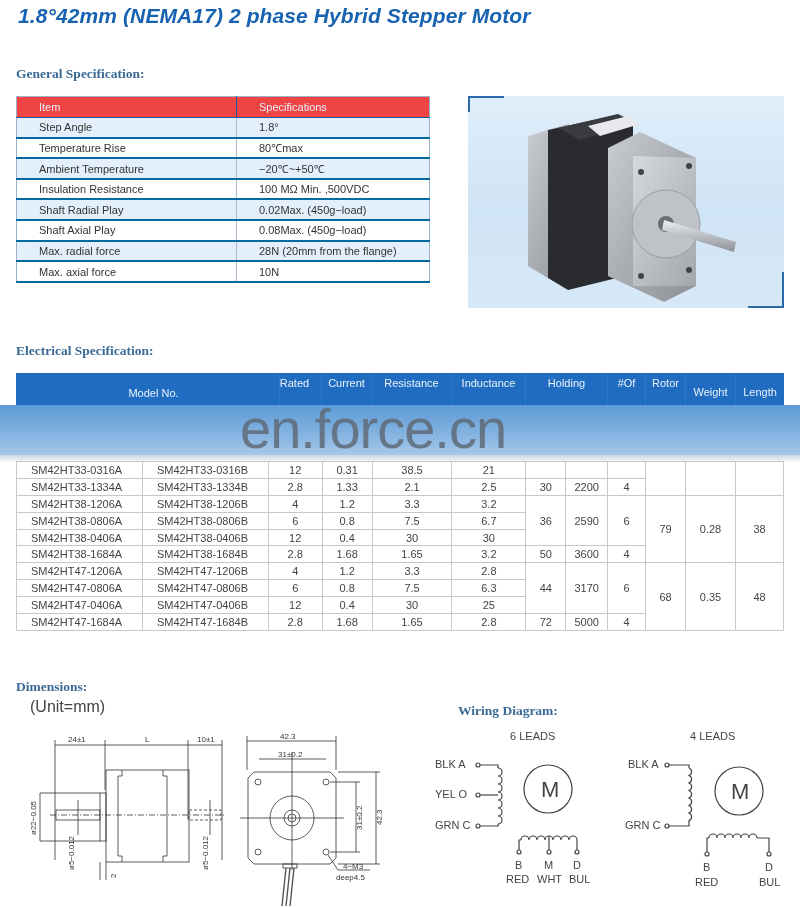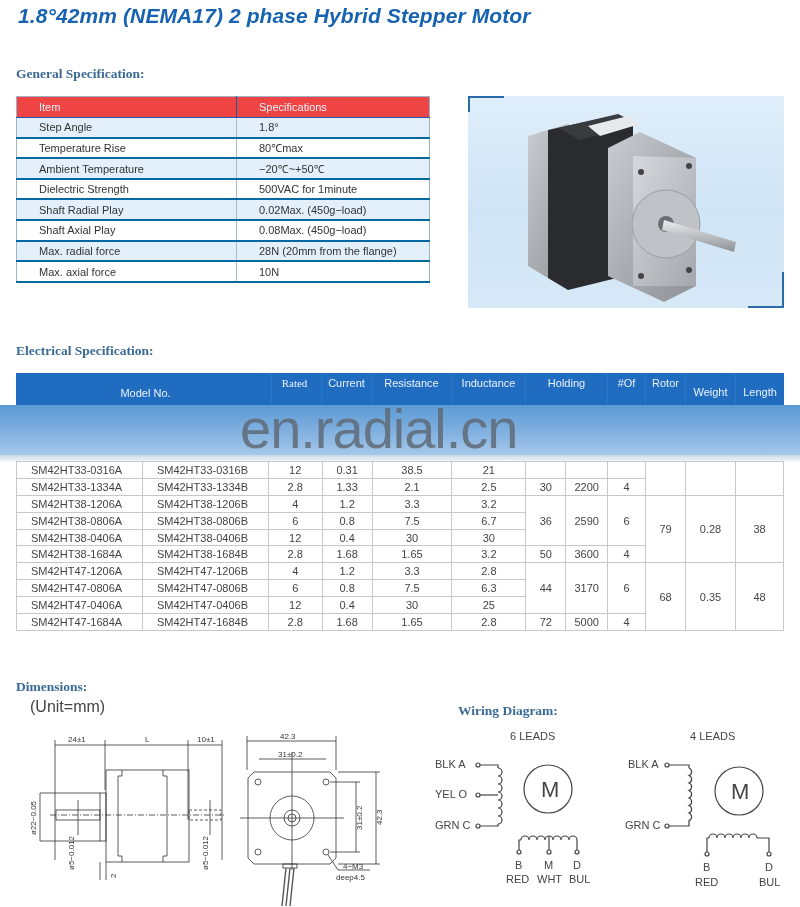--- a/index.html
+++ b/index.html
@@ -59,22 +59,22 @@
       </tr>
   <tr>
         <td>Temperature Rise</td>
         <td>80℃max</td>
       </tr>
   <tr>
         <td>Ambient Temperature</td>
         <td>−20℃~+50℃</td>
       </tr>
   <tr>
-        <td>Dielectric Strength</td>
-        <td>500VAC for 1minute</td>
+        <td>Insulation Resistance</td>
+        <td>100 MΩ  Min. ,500VDC</td>
       </tr>
   <tr>
         <td>Shaft Radial Play</td>
         <td>0.02Max. (450g−load)</td>
       </tr>
   <tr>
         <td>Shaft Axial Play</td>
         <td>0.08Max. (450g−load)</td>
       </tr>
   <tr>
@@ -125,25 +125,25 @@
     <circle cx="173" cy="180" r="3" fill="#444"></circle>
       <circle cx="221" cy="174" r="3" fill="#444"></circle>
 
     <polygon points="196,124 268,146 266,156 194,134" fill="url(#shaft)"></polygon>
   </svg>
 </div>
 
 <div class="section-h" style="left:16px; top:343px;">Electrical Specification:</div>
 <div class="elec-wrap">
   <div class="elec-head">
-    <div class="hc" style="left:4px; width:252px;padding-left:23px;">
+    <div class="hc" style="left:12px; width:252px;padding-left:23px;">
         <span style="top:14px;">Model No.</span>
       </div>
     <div class="hc" style="left:252px; width:54px;">
-        <span style="top:4px;font-family:Liberation Serif, serif;">Rated</span>
+        <span style="top:4px;">Rated</span>
       </div>
     <div class="hc" style="left:306px; width:50px;">
         <span style="top:4px;">Current</span>
       </div>
     <div class="hc" style="left:356px; width:80px;">
         <span style="top:4px;">Resistance</span>
       </div>
     <div class="hc" style="left:436px; width:74px;">
         <span style="top:4px;">Inductance</span>
       </div>
@@ -159,21 +159,21 @@
     <div class="hc" style="left:670px; width:50px;text-decoration:underline;">
         <span style="top:13px;">Weight</span>
       </div>
     <div class="hc" style="left:720px; width:48px; border-right:none;">
         <span style="top:13px;">Length</span>
       </div>
   </div>
 </div>
 <div class="watermark-band"></div>
 <div class="watermark-fade"></div>
-<div class="watermark-text">en.radial.cn</div>
+<div class="watermark-text">en.force.cn</div>
 
 <table class="elec-table">
   <colgroup>
     <col style="width:126px">
       <col style="width:126px">
       <col style="width:54px">
       <col style="width:50px">
       <col style="width:80px">
       <col style="width:74px">
       <col style="width:40px">

